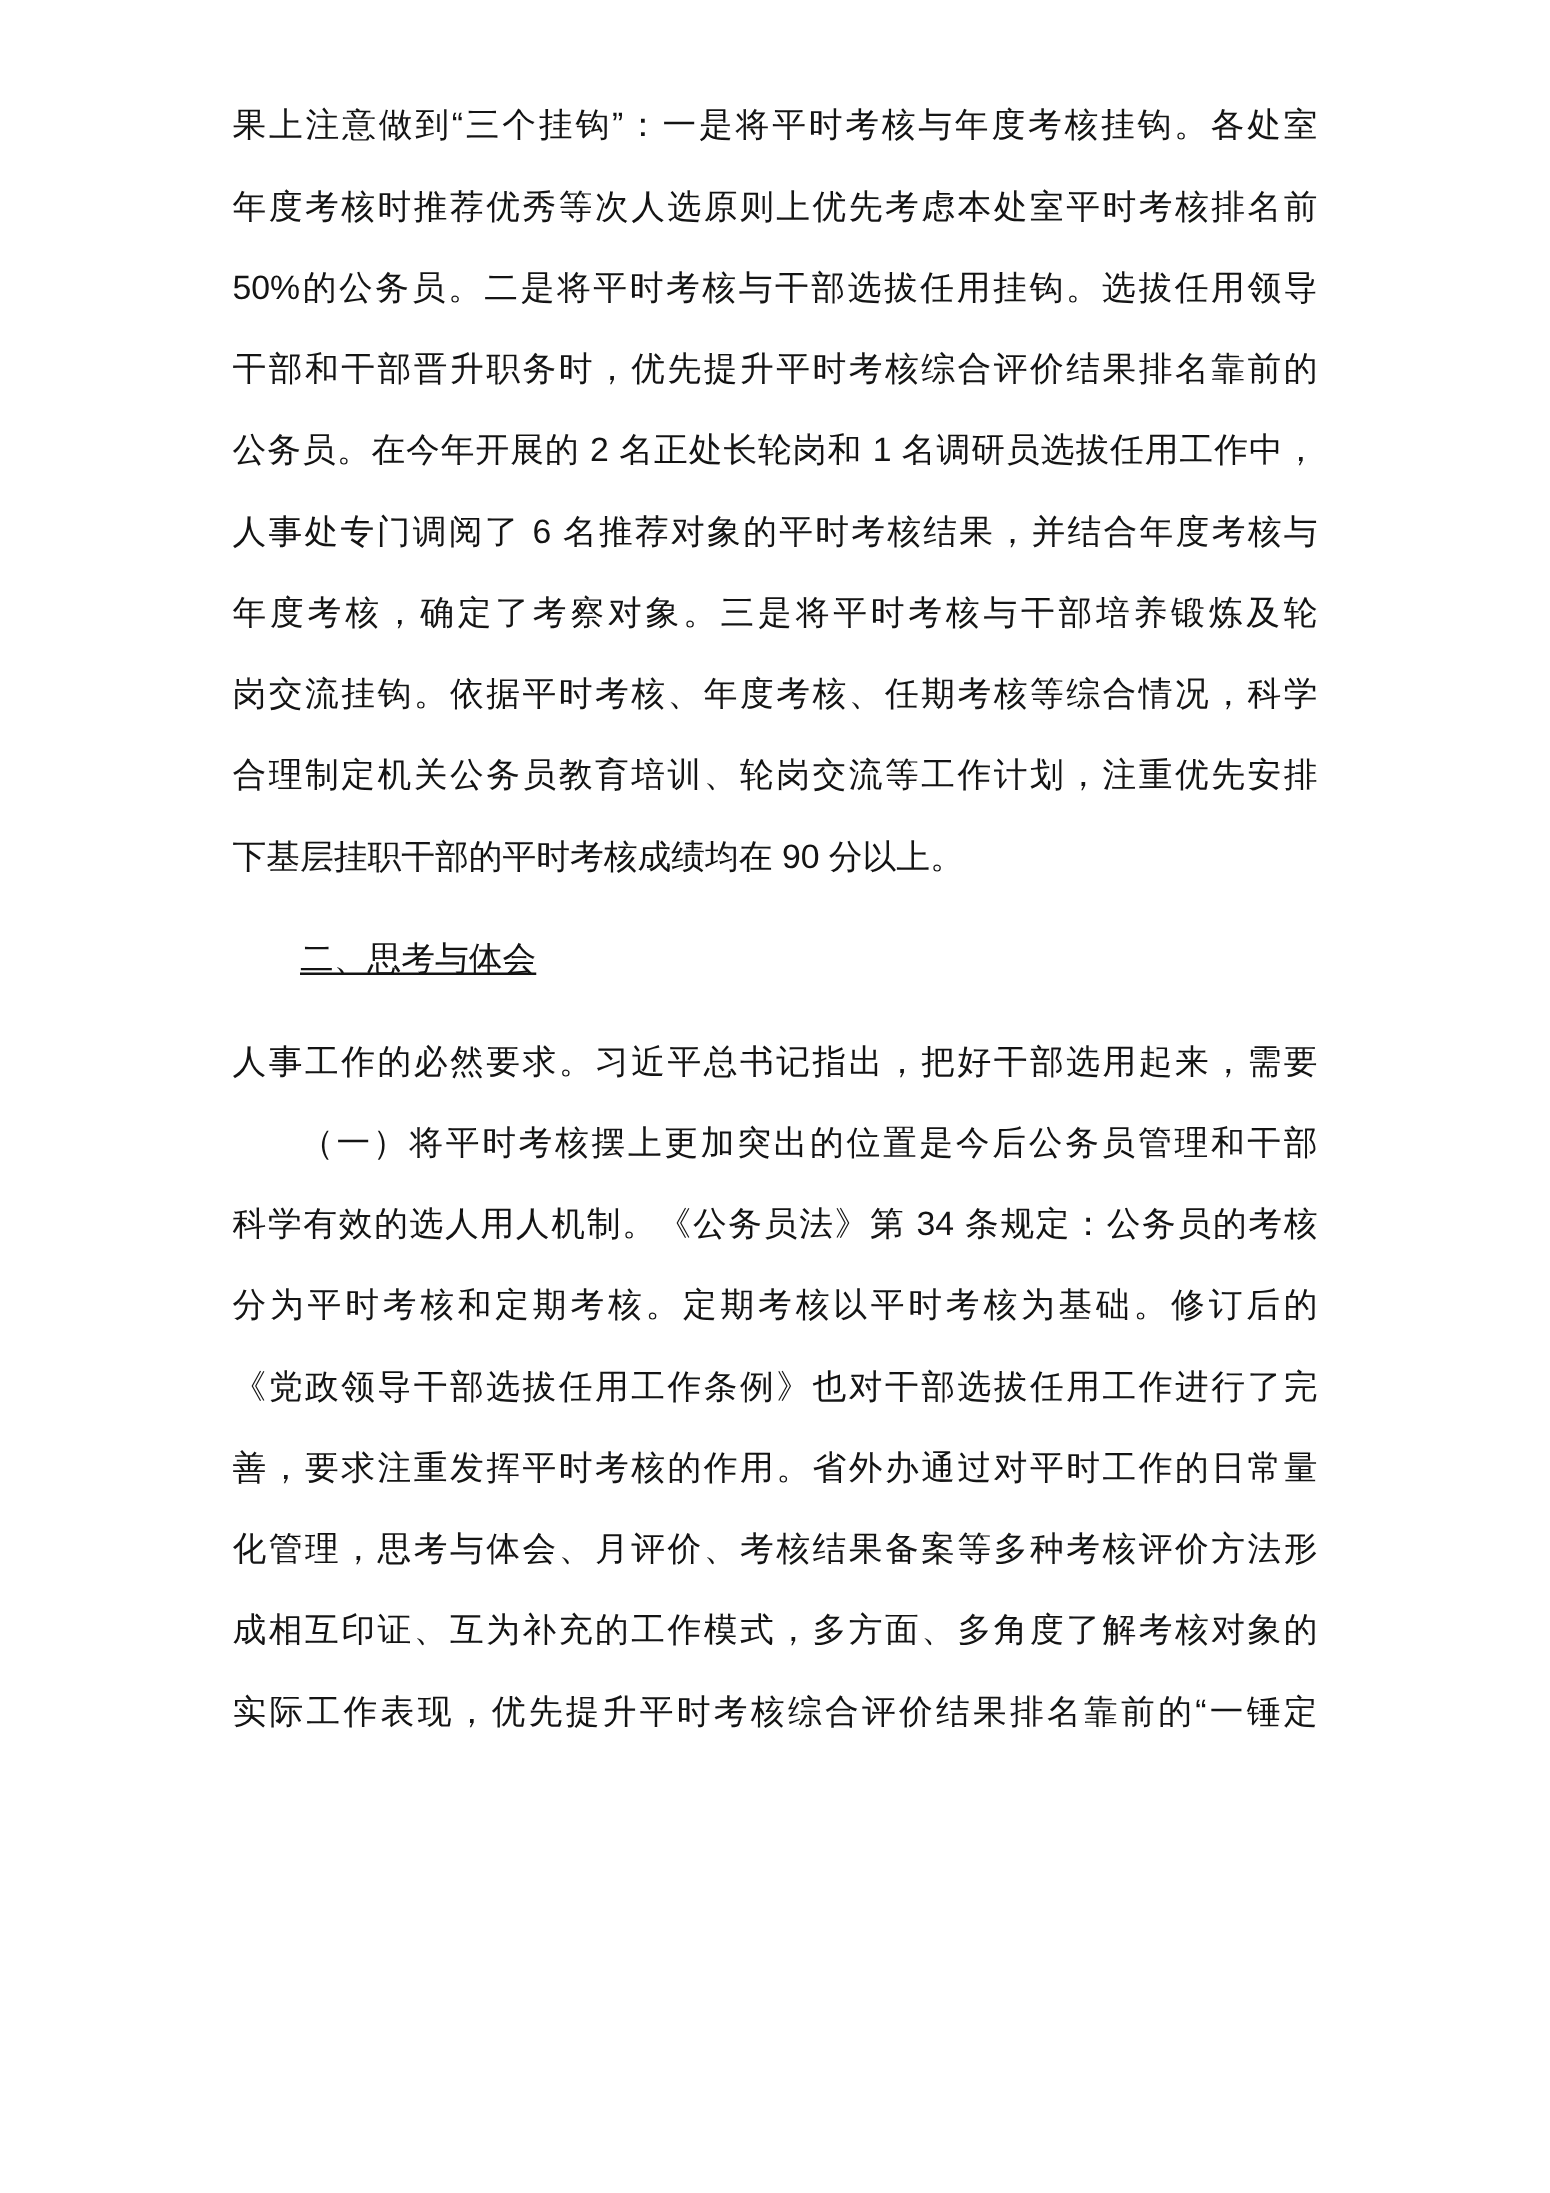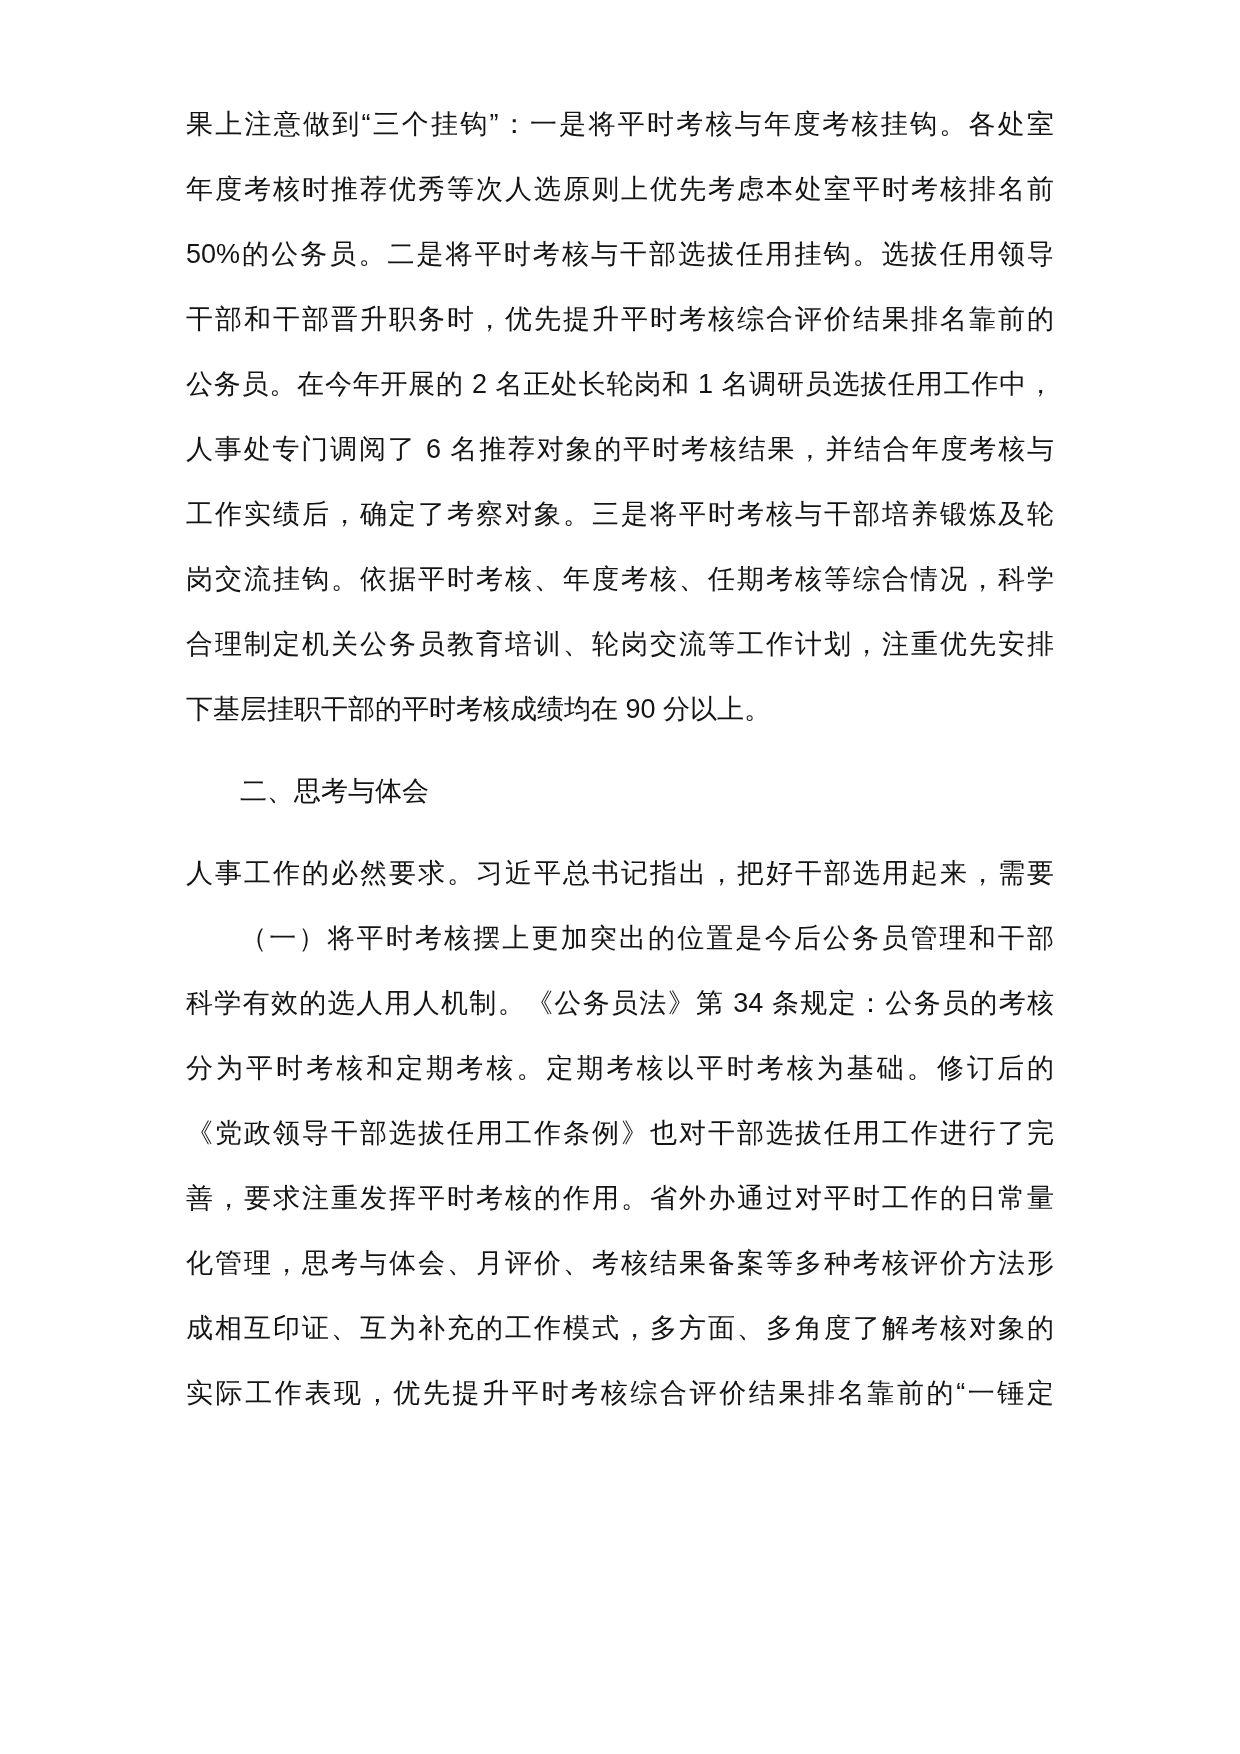--- a/index.html
+++ b/index.html
@@ -6,21 +6,21 @@
     margin: 0;
     padding: 0;
     background: #ffffff;
   }
   .page {
     position: relative;
     width: 1240px;
     height: 1754px;
     background: #ffffff;
     box-sizing: border-box;
-    padding: 92px 186px 0 186px;
+    padding: 68px 186px 0 186px;
     overflow: hidden;
     font-family: "Liberation Sans", "DejaVu Sans", sans-serif;
     color: #141414;
   }
   .line {
     font-size: 27px;
     line-height: 65px;
     height: 65px;
     overflow: hidden;
     white-space: nowrap;
@@ -40,35 +40,36 @@
     font-size: 27px;
     line-height: 65px;
     height: 65px;
     margin: 17px 0 17px 0;
     text-indent: 2em;
     font-weight: normal;
     text-align: left;
     color: #141414;
     overflow: hidden;
     white-space: nowrap;
+    text-decoration: underline;
   }
 </style>
 </head>
 <body>
 
 <div class="page">
 
   <section>
     <div class="line">果上注意做到“三个挂钩”：一是将平时考核与年度考核挂钩。各处室</div>
     <div class="line">年度考核时推荐优秀等次人选原则上优先考虑本处室平时考核排名前</div>
     <div class="line">50%的公务员。二是将平时考核与干部选拔任用挂钩。选拔任用领导</div>
     <div class="line">干部和干部晋升职务时，优先提升平时考核综合评价结果排名靠前的</div>
     <div class="line">公务员。在今年开展的 2 名正处长轮岗和 1 名调研员选拔任用工作中，</div>
     <div class="line">人事处专门调阅了 6 名推荐对象的平时考核结果，并结合年度考核与</div>
-    <div class="line">工作实绩后，确定了考察对象。三是将平时考核与干部培养锻炼及轮</div>
+    <div class="line">年度考核，确定了考察对象。三是将平时考核与干部培养锻炼及轮</div>
     <div class="line">岗交流挂钩。依据平时考核、年度考核、任期考核等综合情况，科学</div>
     <div class="line">合理制定机关公务员教育培训、轮岗交流等工作计划，注重优先安排</div>
     <div class="line last">下基层挂职干部的平时考核成绩均在 90 分以上。</div>
   </section>
 
   <h2 class="heading">二、思考与体会</h2>
 
   <section>
     <div class="line">人事工作的必然要求。习近平总书记指出，把好干部选用起来，需要</div>
     <div class="line indent">（一）将平时考核摆上更加突出的位置是今后公务员管理和干部</div>

